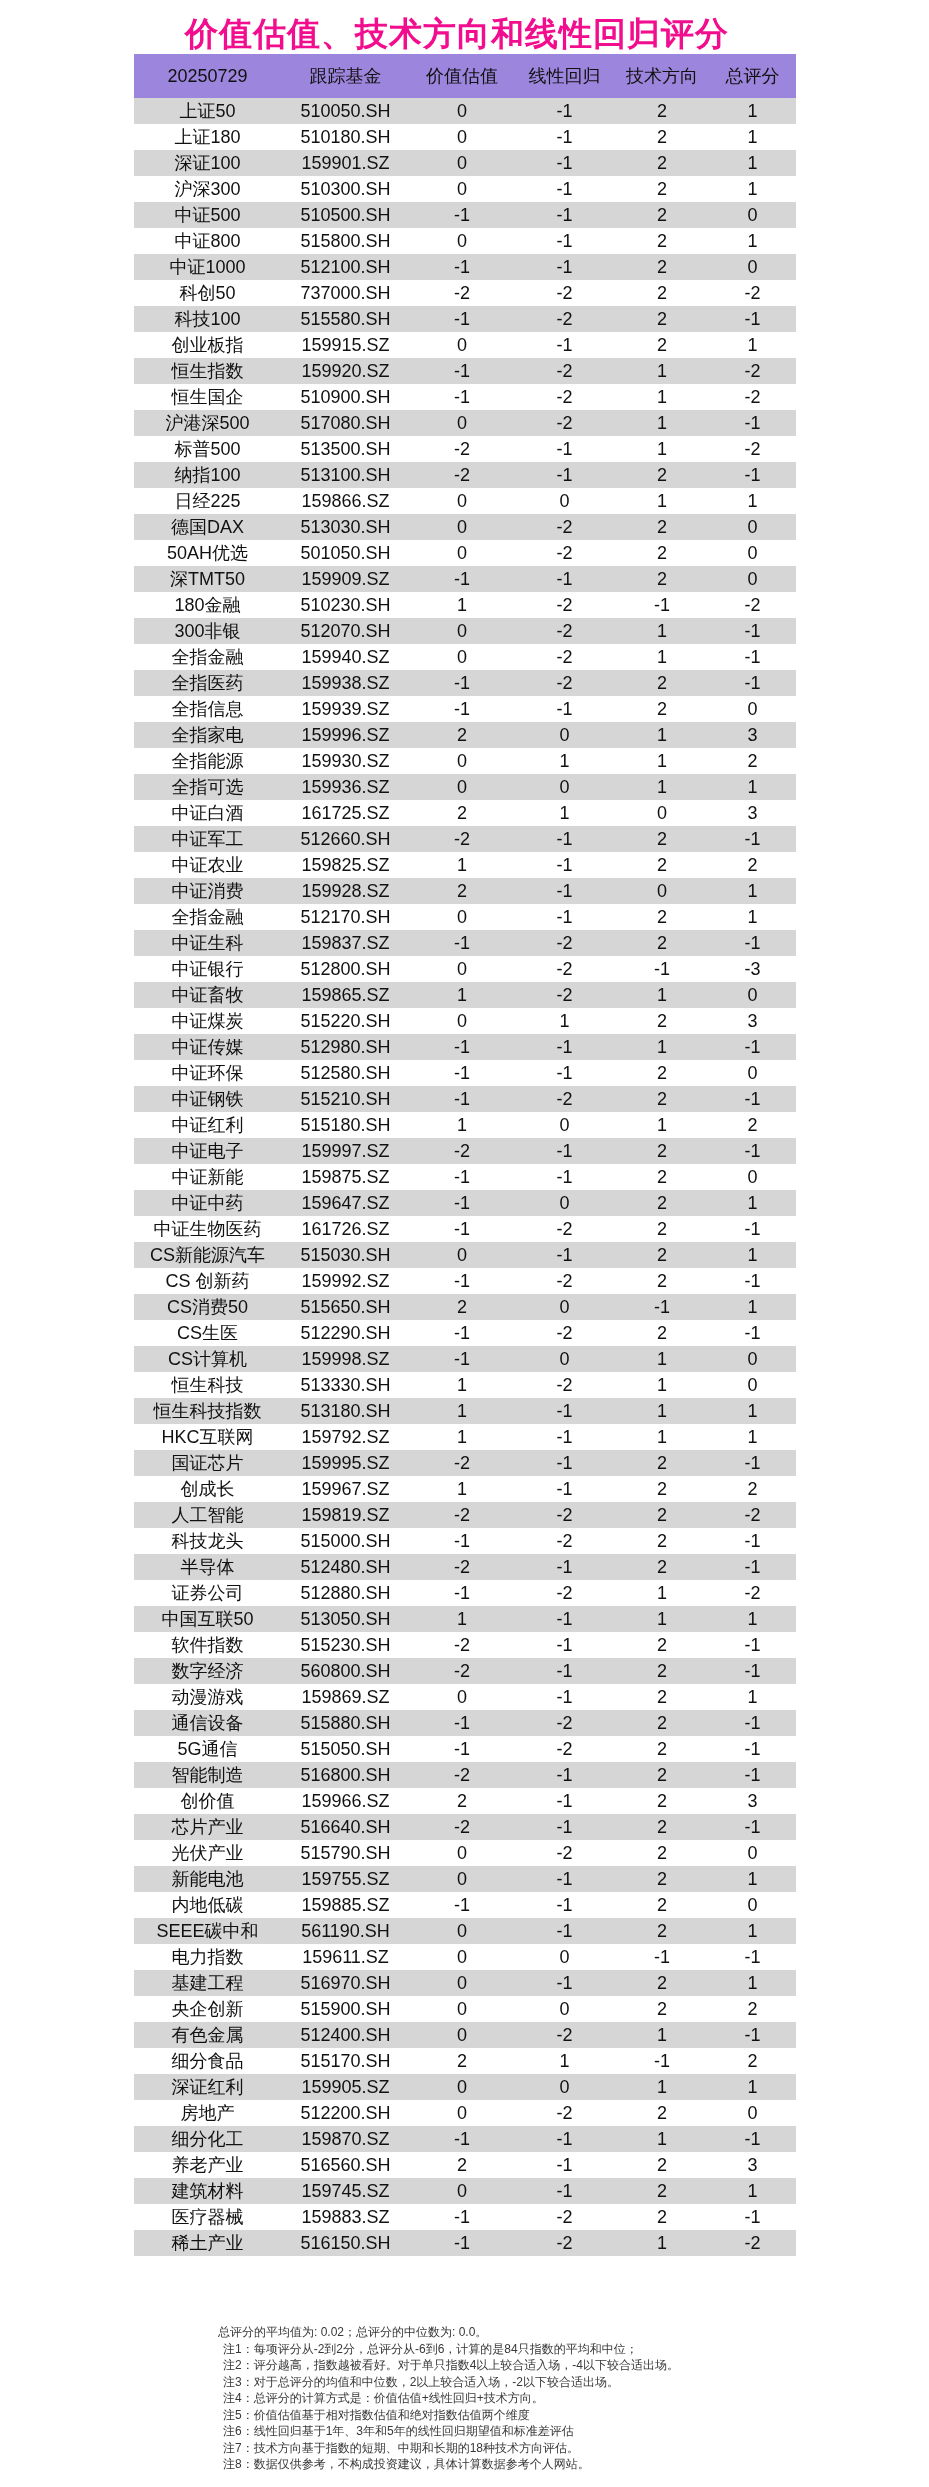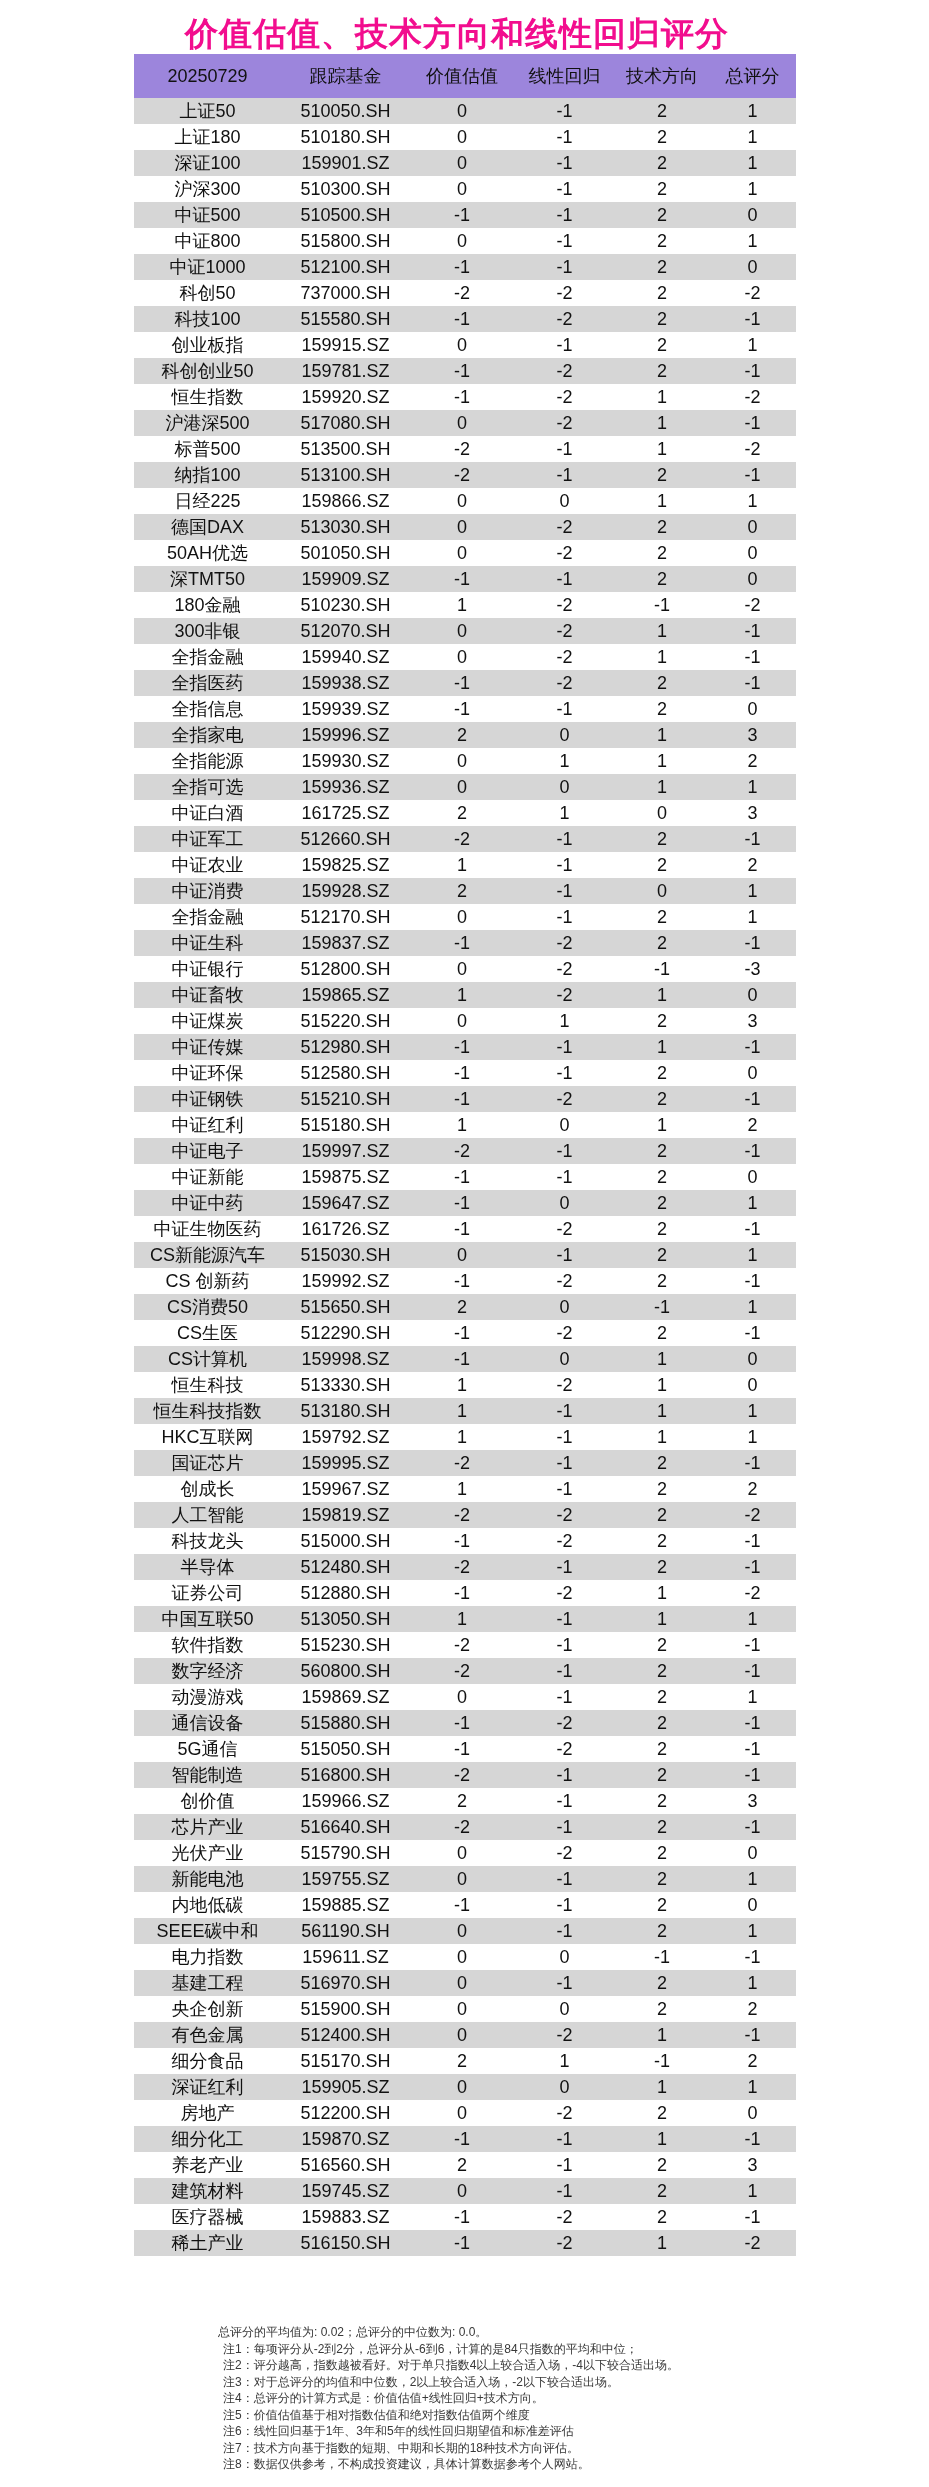--- a/index.html
+++ b/index.html
@@ -157,30 +157,30 @@
       </tr>
       <tr>
         <td>创业板指</td>
         <td>159915.SZ</td>
         <td>0</td>
         <td>-1</td>
         <td>2</td>
         <td>1</td>
       </tr>
       <tr>
-        <td>科创创业50</td>
-        <td>159781.SZ</td>
-        <td>-1</td>
-        <td>-2</td>
-        <td>2</td>
-        <td>-1</td>
-      </tr>
-      <tr>
         <td>恒生指数</td>
         <td>159920.SZ</td>
+        <td>-1</td>
+        <td>-2</td>
+        <td>1</td>
+        <td>-2</td>
+      </tr>
+      <tr>
+        <td>恒生国企</td>
+        <td>510900.SH</td>
         <td>-1</td>
         <td>-2</td>
         <td>1</td>
         <td>-2</td>
       </tr>
       <tr>
         <td>沪港深500</td>
         <td>517080.SH</td>
         <td>0</td>
         <td>-2</td>

